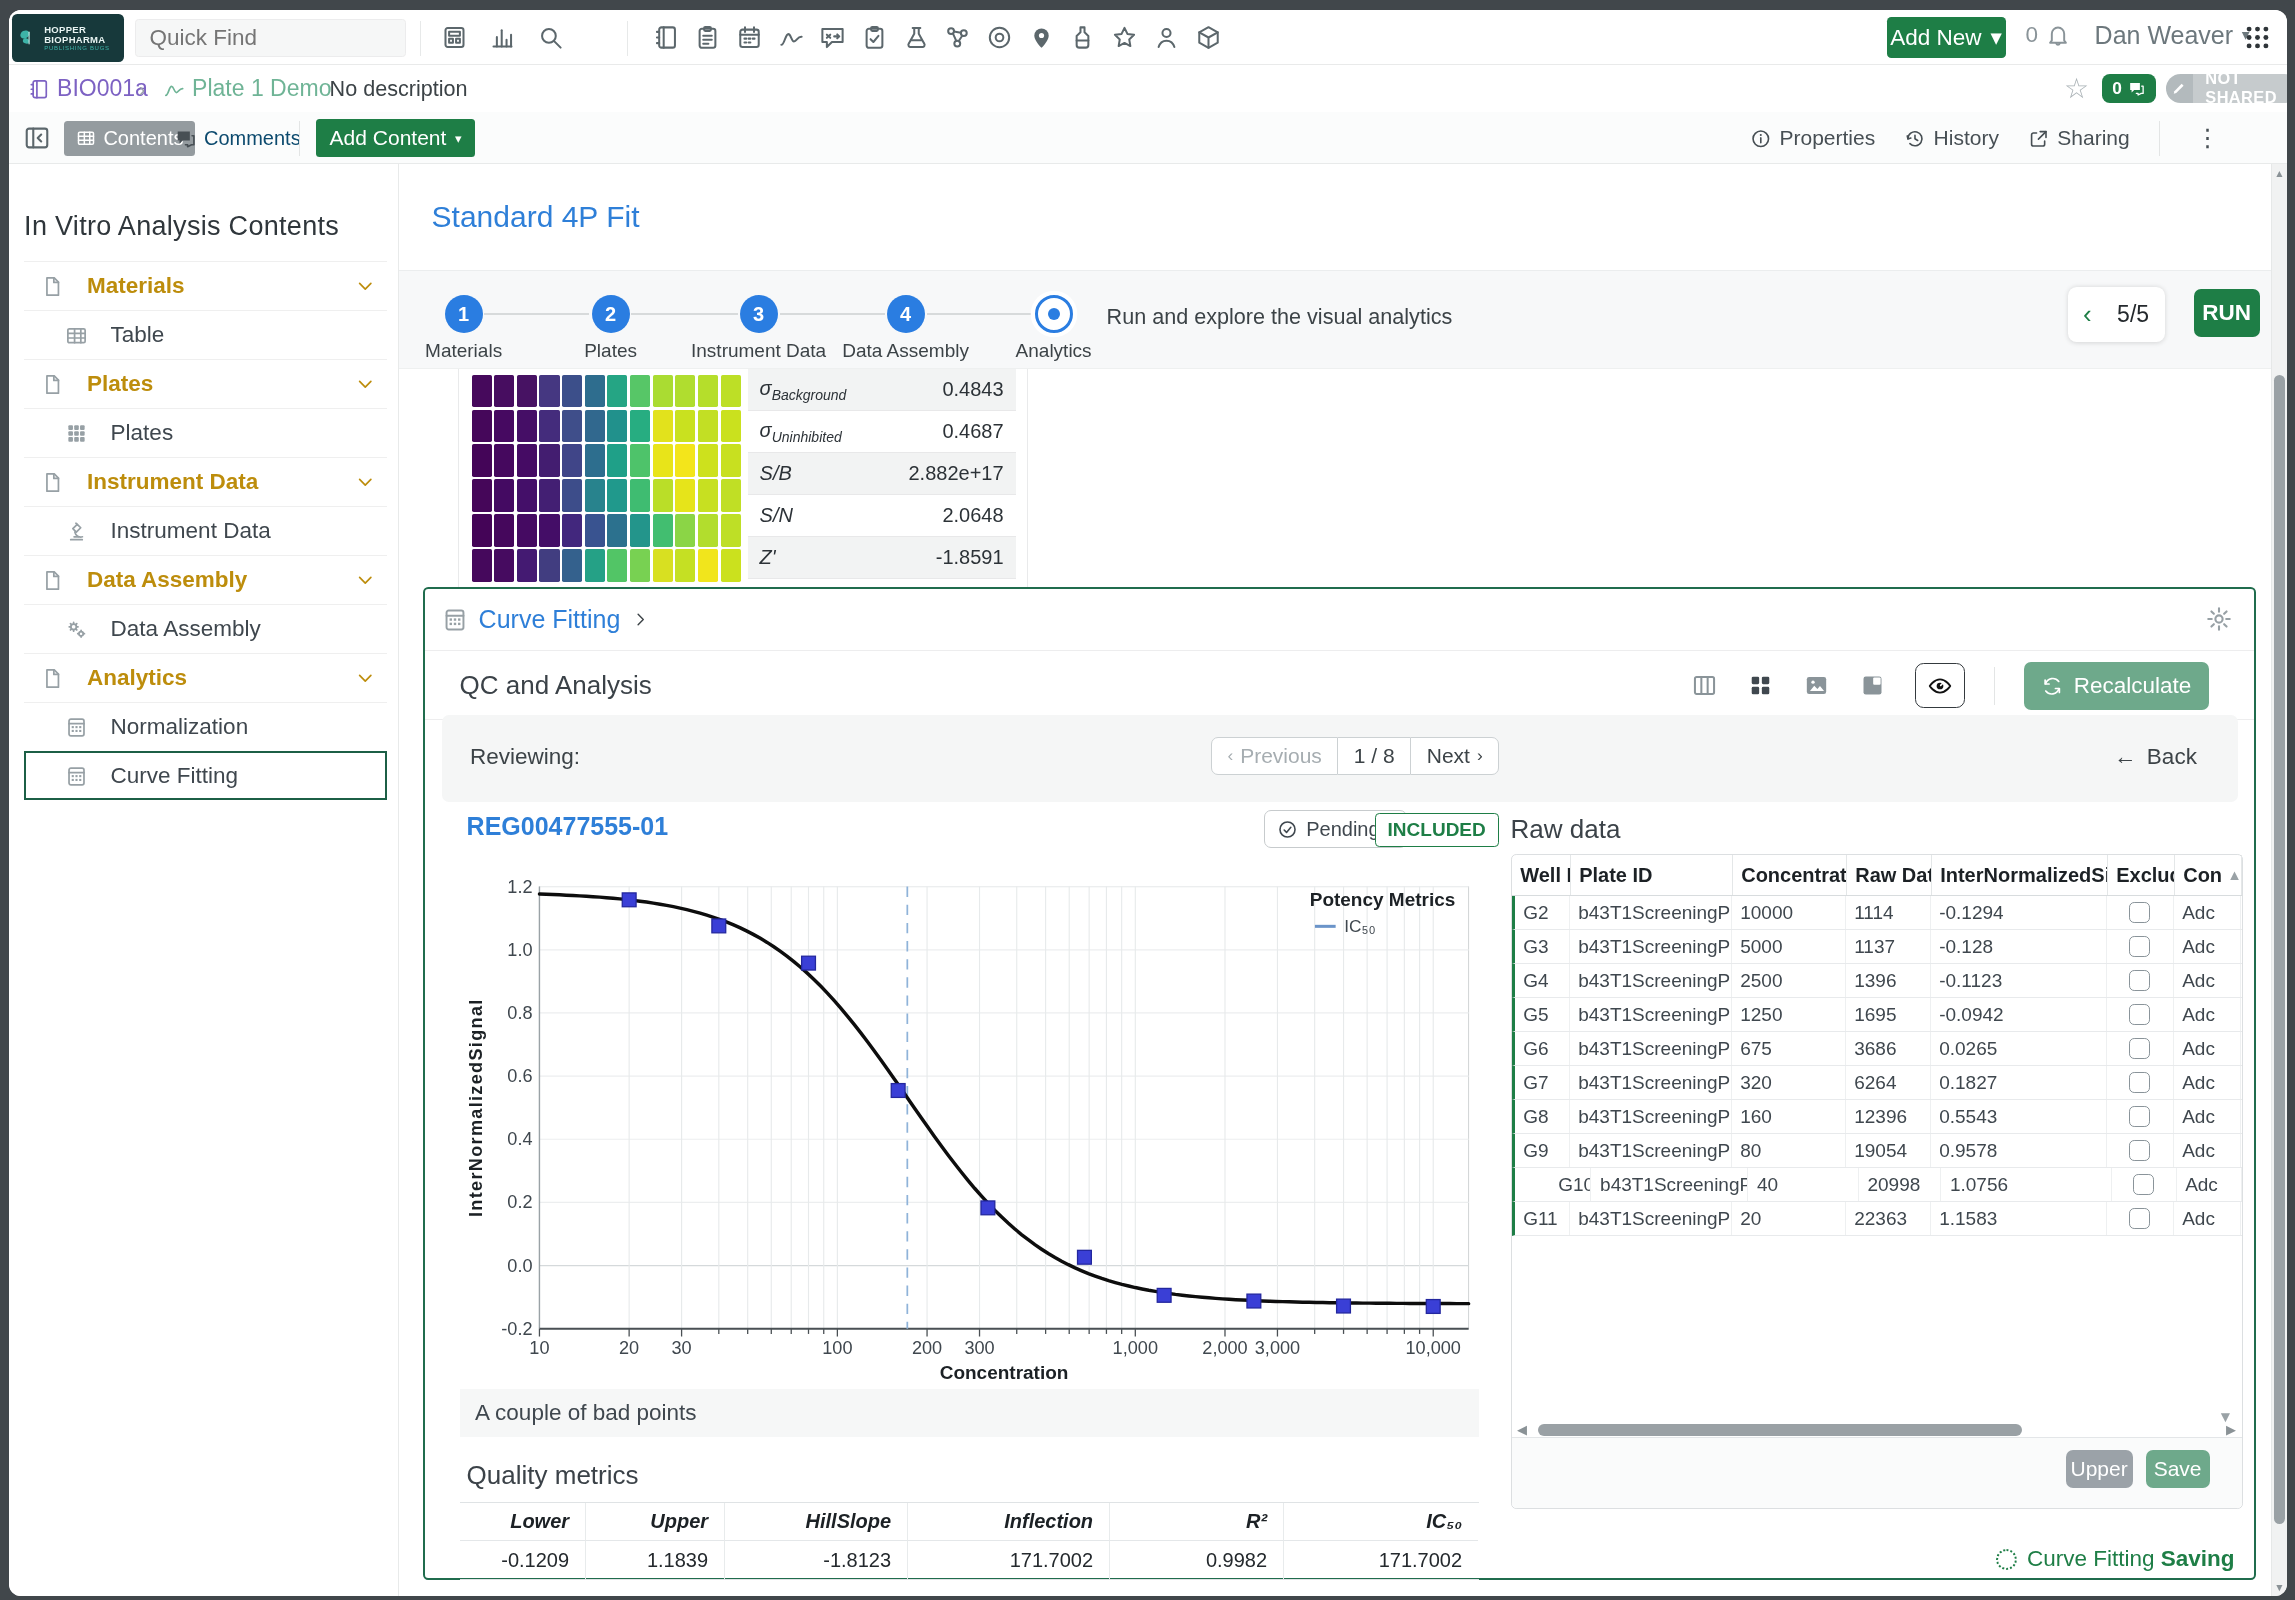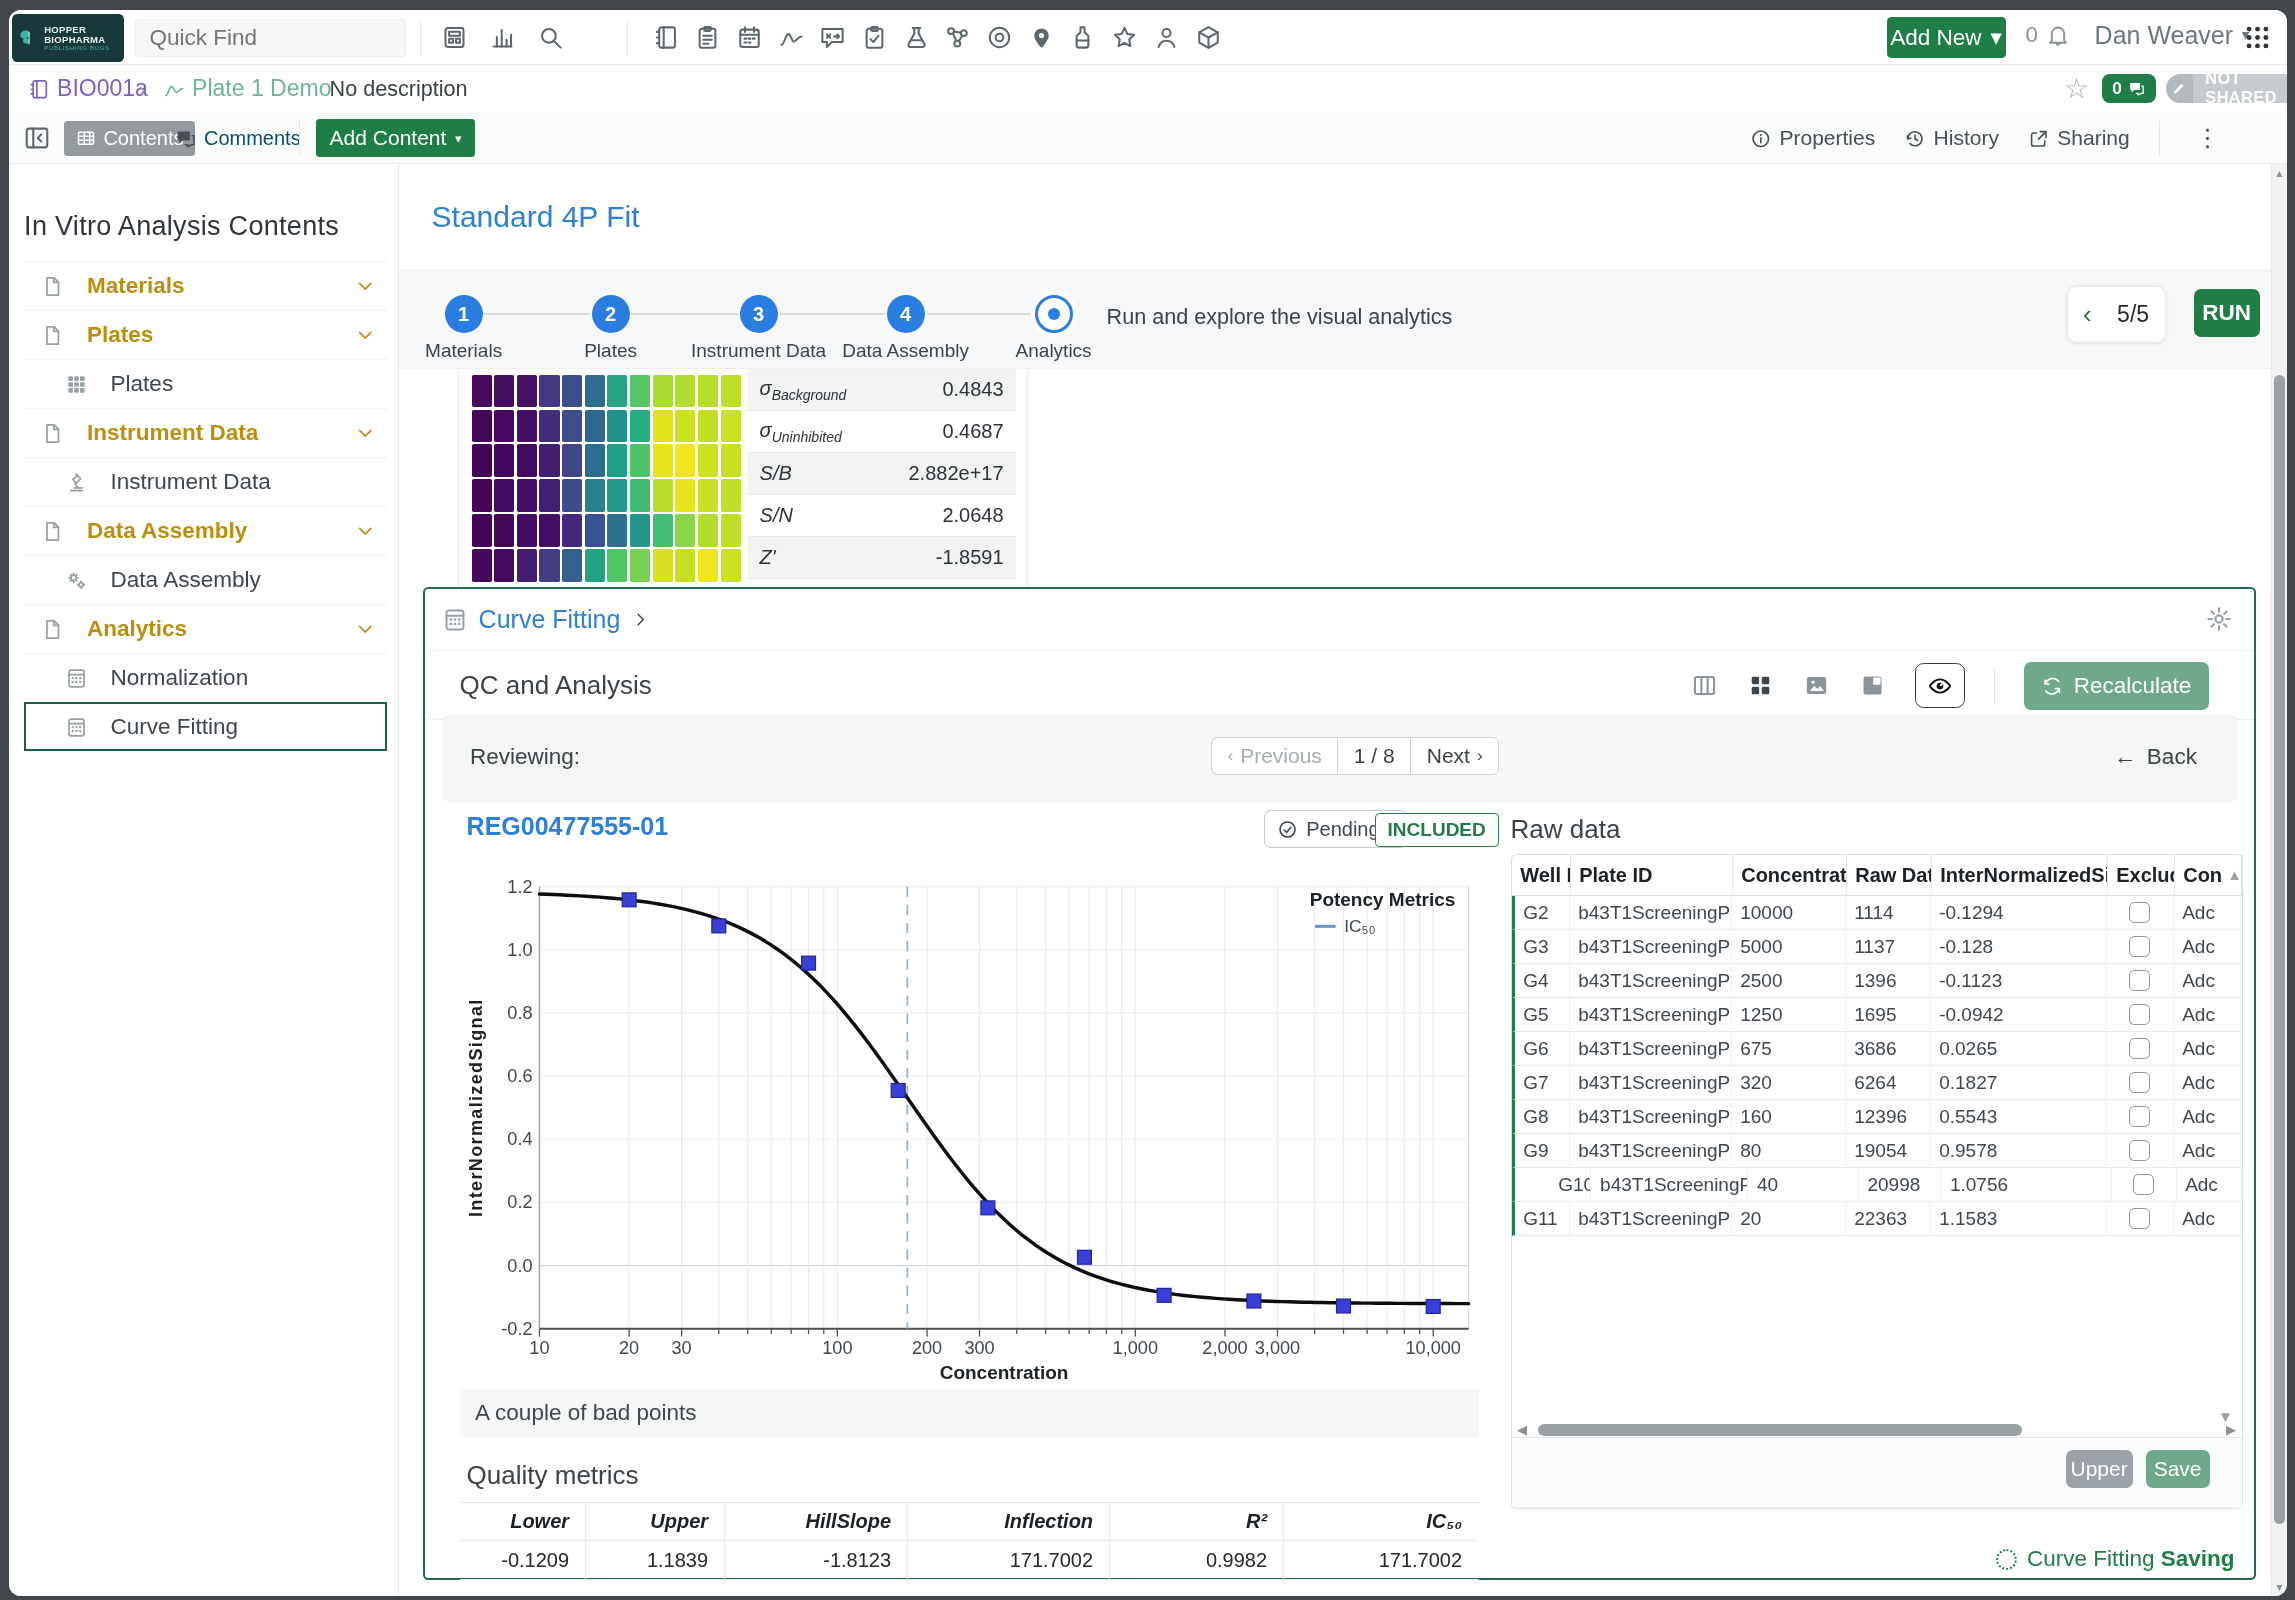--- a/index.html
+++ b/index.html
@@ -460,20 +460,29 @@
               <path d="M6.2 3h7.6l4.4 4.4V21H6.2z"></path>
               <path d="M13.4 3v4.8h4.8"></path>
             </svg>
           </span>
           <span class="lbl">Materials</span>
           <span class="icn chev">
             <svg viewBox="0 0 24 24" fill="none" stroke="currentColor" stroke-width="1.8" stroke-linecap="round" stroke-linejoin="round">
               <path d="m6 9 6 6 6-6"></path>
             </svg>
           </span>
+        </div>
+        <div class="sb-item sb-row">
+          <span class="icn lead">
+            <svg viewBox="0 0 24 24" fill="none" stroke="currentColor" stroke-width="1.8" stroke-linecap="round" stroke-linejoin="round">
+              <rect x="3" y="5" width="18" height="14.5" rx="1.5"></rect>
+              <path d="M3 9.8h18M3 14.6h18M10 5v14.5M16.5 5v14.5"></path>
+            </svg>
+          </span>
+          <span class="lbl">Table</span>
         </div>
         <div class="sb-row sb-sec">
           <span class="icn lead">
             <svg viewBox="0 0 24 24" fill="none" stroke="currentColor" stroke-width="1.8" stroke-linecap="round" stroke-linejoin="round">
               <path d="M6.2 3h7.6l4.4 4.4V21H6.2z"></path>
               <path d="M13.4 3v4.8h4.8"></path>
             </svg>
           </span>
           <span class="lbl">Plates</span>
           <span class="icn chev">

